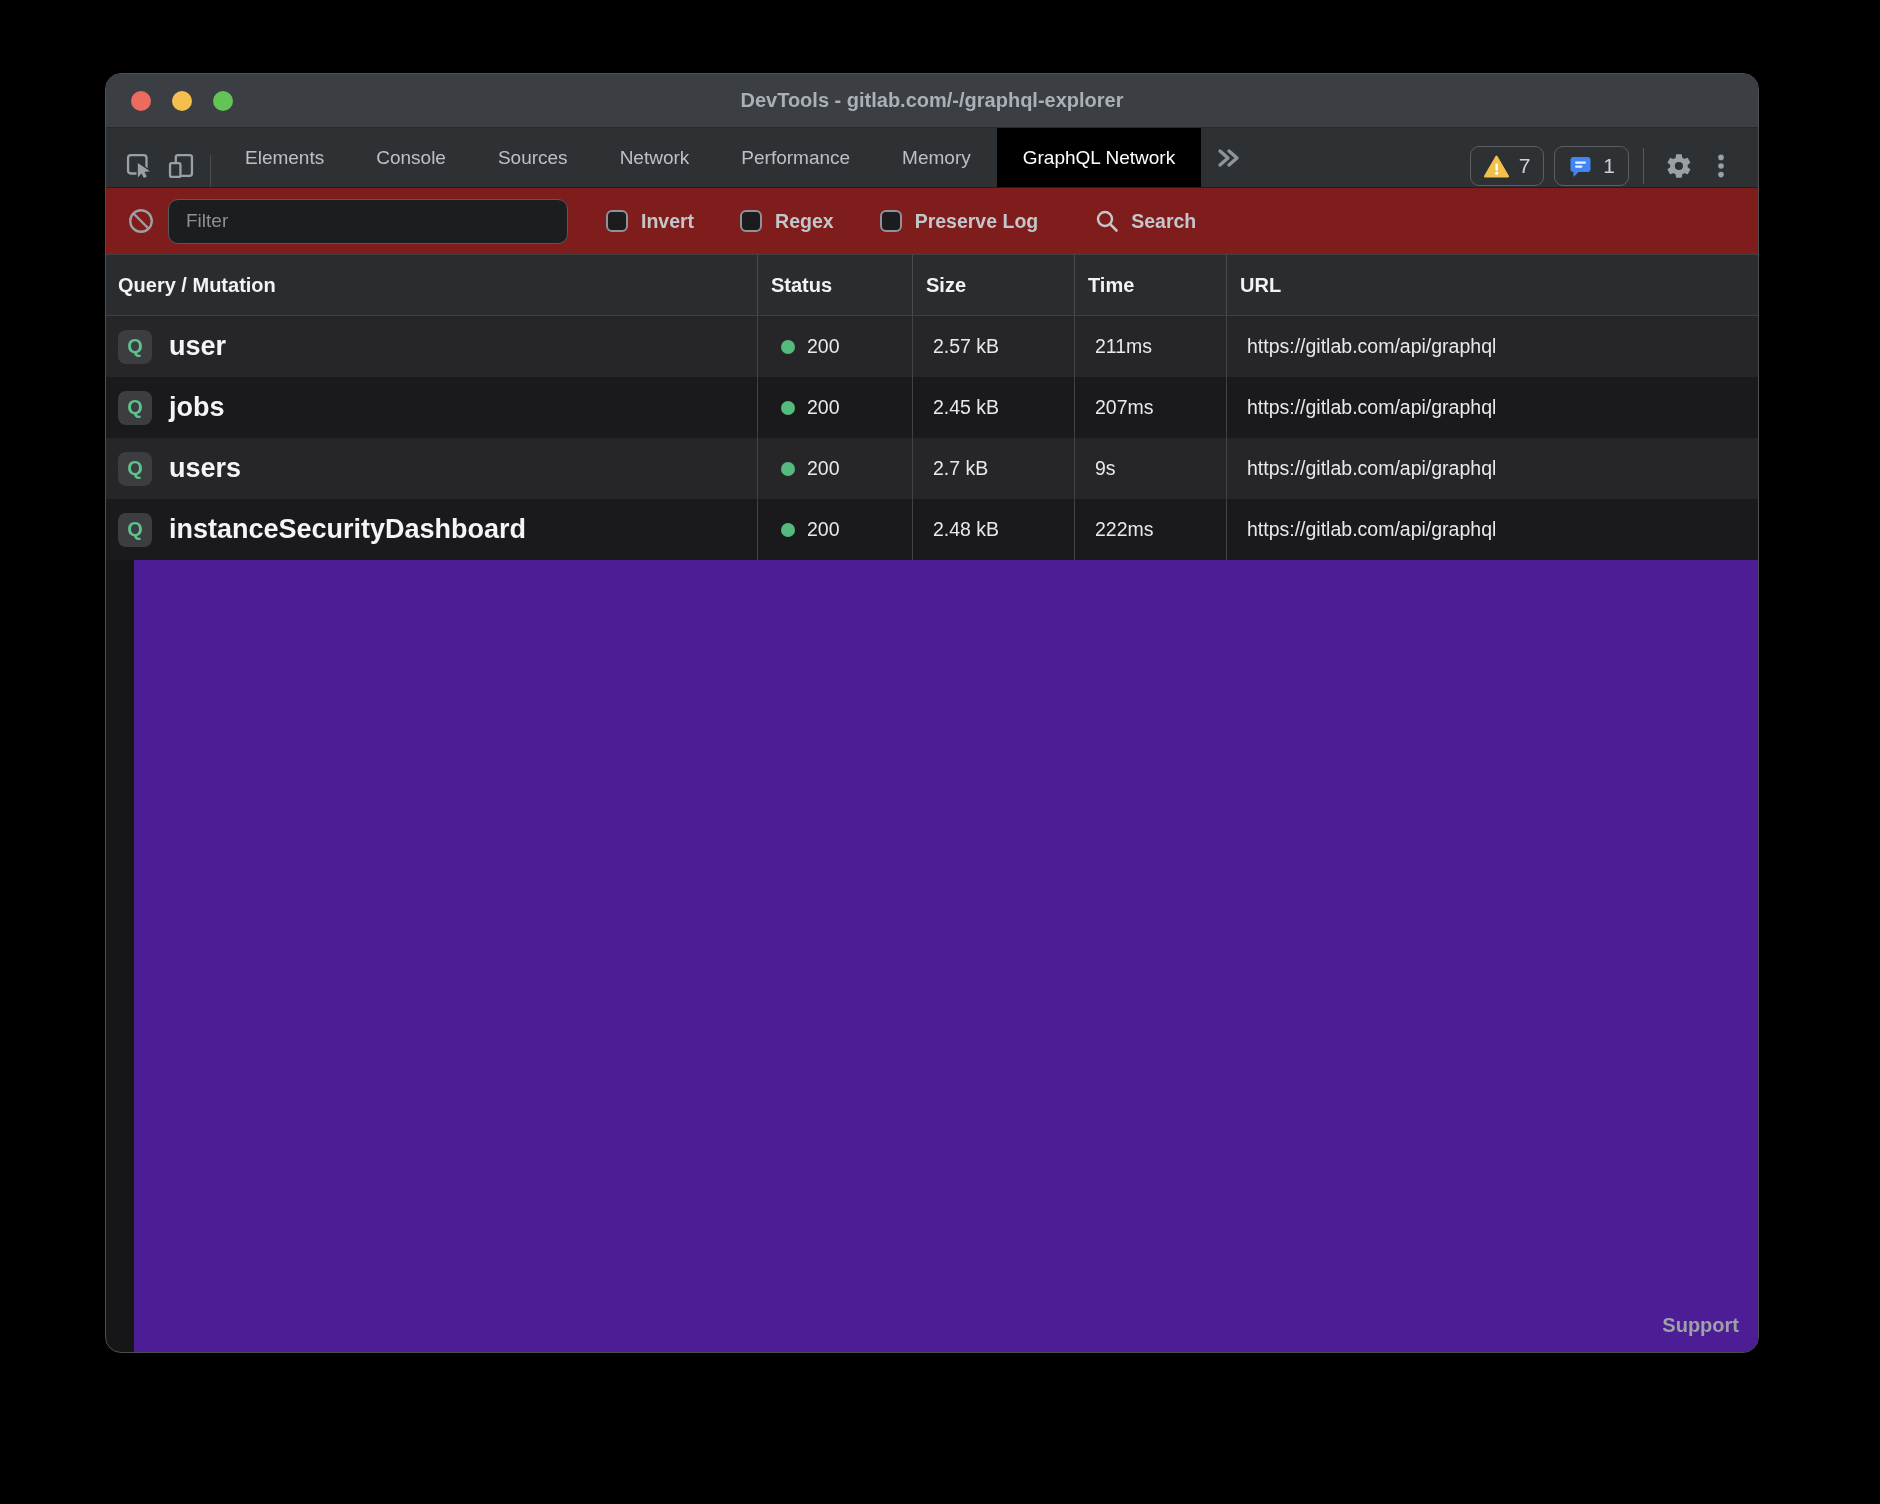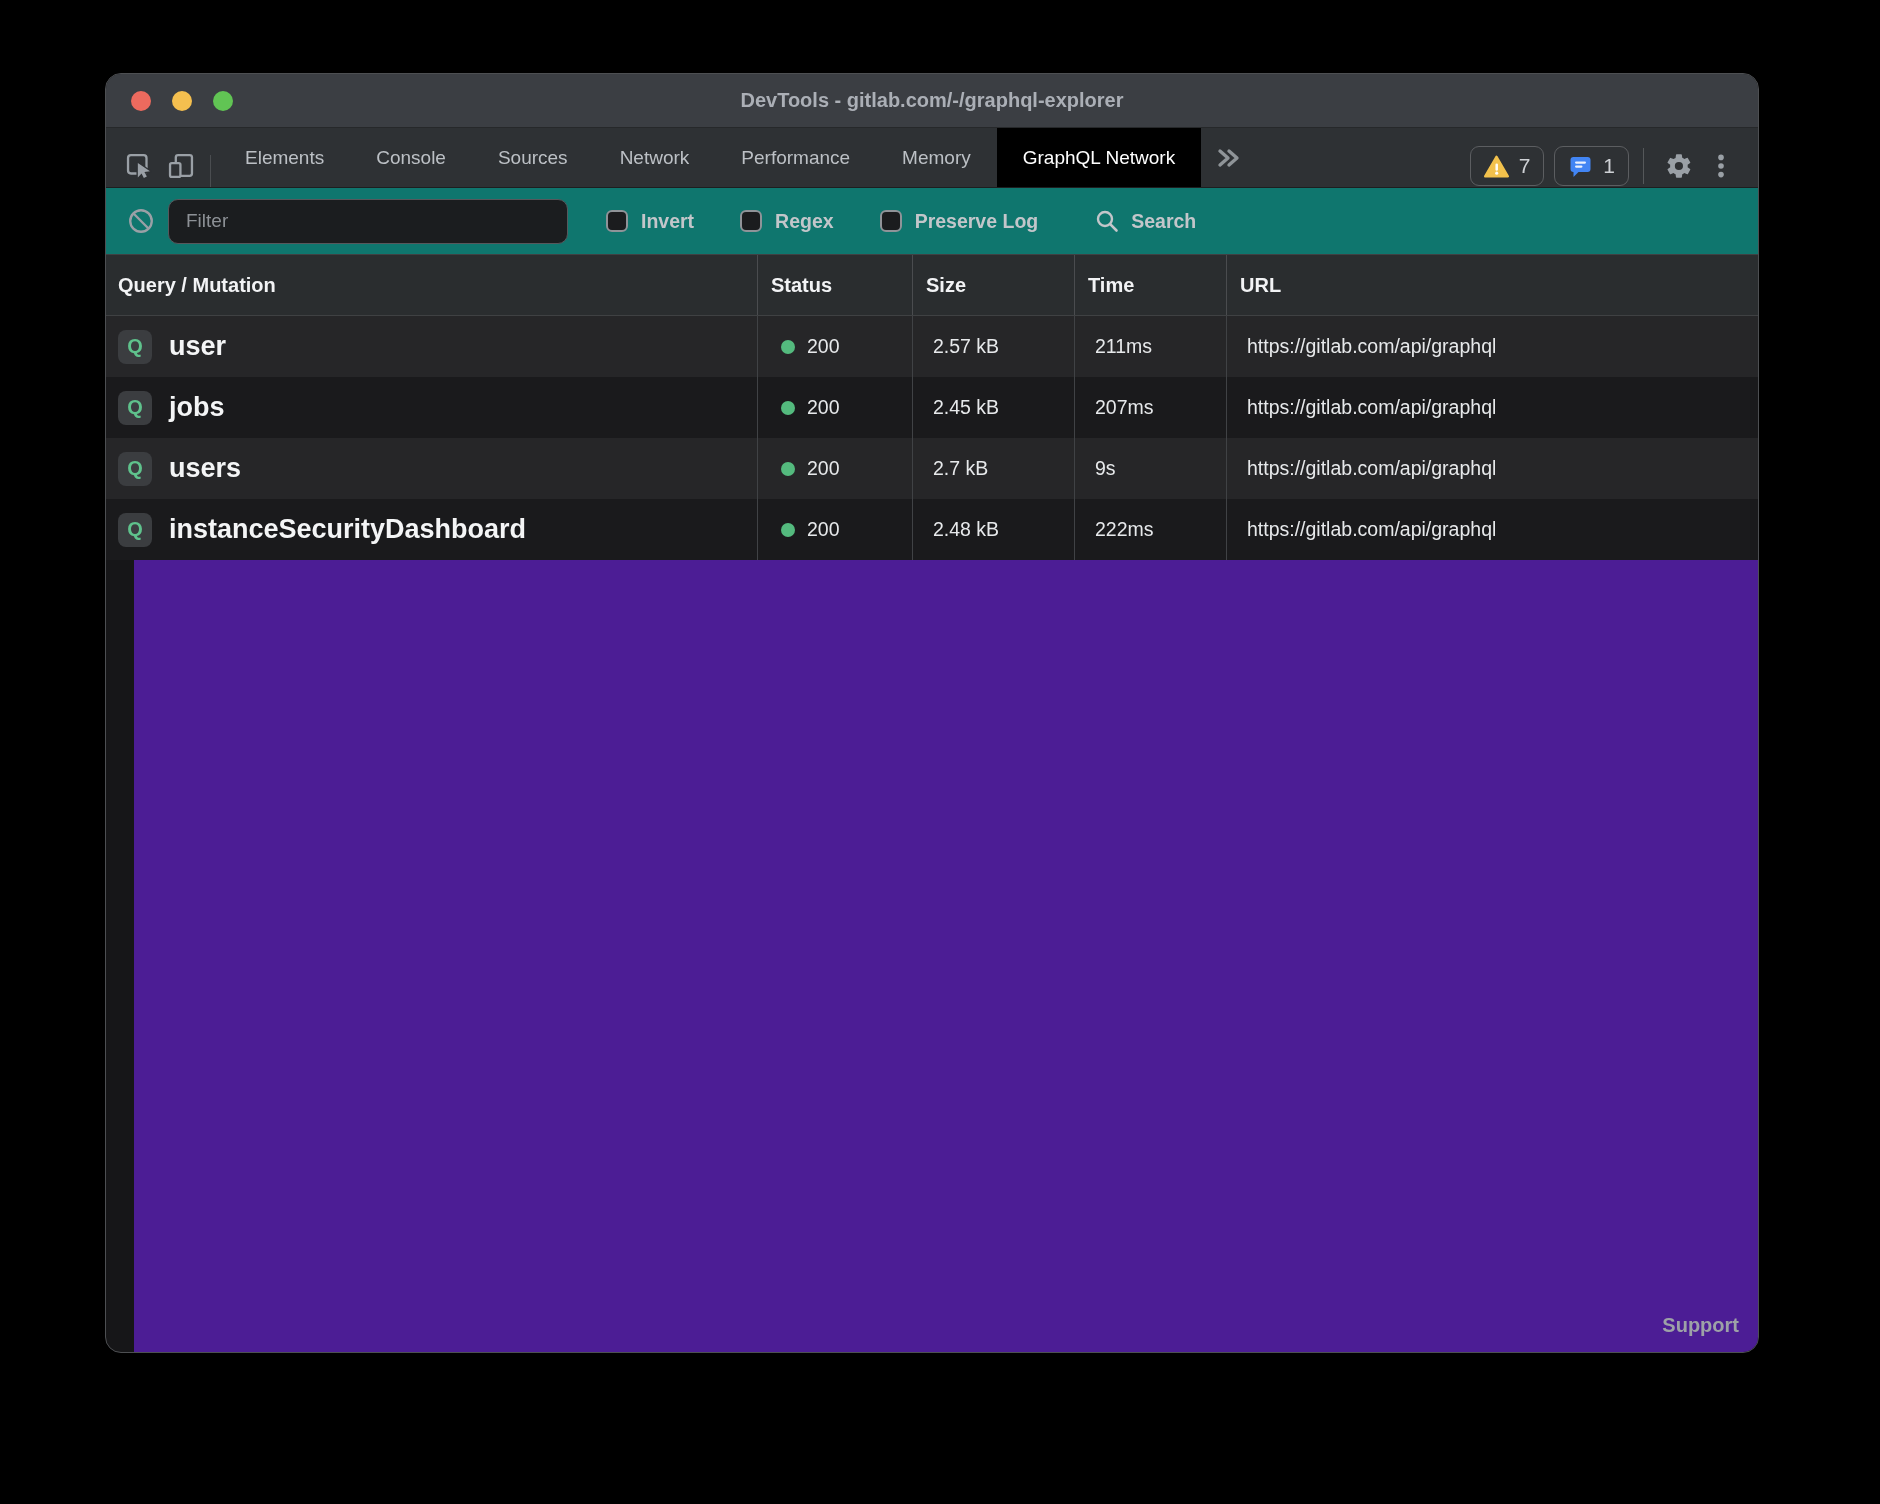--- a/index.html
+++ b/index.html
@@ -30,21 +30,21 @@
   .tab{display:flex;align-items:center;padding:0 26px;font-size:19px;color:#bcc0c5;cursor:pointer;}
   .tab.active{background:var(--active-tab-bg);color:#fff;}
   .moretabs{width:56px;height:100%;display:flex;align-items:center;justify-content:center;
     background:transparent;border:none;cursor:pointer;}
   .rightcluster{margin-left:auto;display:flex;align-items:center;padding-right:16px;}
   .badge{display:flex;align-items:center;gap:10px;height:40px;padding:0 13px;margin-left:10px;
     border:1px solid #5c5e61;border-radius:9px;background:transparent;color:#ced1d5;
     font-size:21px;cursor:pointer;}
   .sep2{width:1px;height:36px;background:#55585a;margin:0 14px;}
   
-  .filterbar{height:66px;flex:0 0 66px;background:#0f766e;display:flex;align-items:center;padding:0 14px;}
+  .filterbar{height:66px;flex:0 0 66px;background:#7f1d1d;display:flex;align-items:center;padding:0 14px;}
   .filter-input{width:400px;height:45px;margin-left:6px;margin-right:38px;border:1.5px solid #56585c;
     border-radius:10px;background:#1b1d1f;color:#dde0e3;font-size:19px;padding:0 17px;outline:none;
     font-family:inherit;}
   .filter-input::placeholder{color:#8d9196;}
   .ckgroup{display:flex;align-items:center;gap:13px;margin-right:46px;cursor:pointer;}
   .ckbox{width:22px;height:22px;border:2px solid #8f9398;border-radius:6px;background:#1b1c1e;flex:0 0 auto;}
   .cklabel{font-size:19.5px;font-weight:700;color:#c3c6ca;}
   .searchbtn{display:flex;align-items:center;gap:11px;background:transparent;border:none;cursor:pointer;margin-left:10px;}
   .searchbtn span{font-size:19.5px;font-weight:700;color:#c3c6ca;}
   

